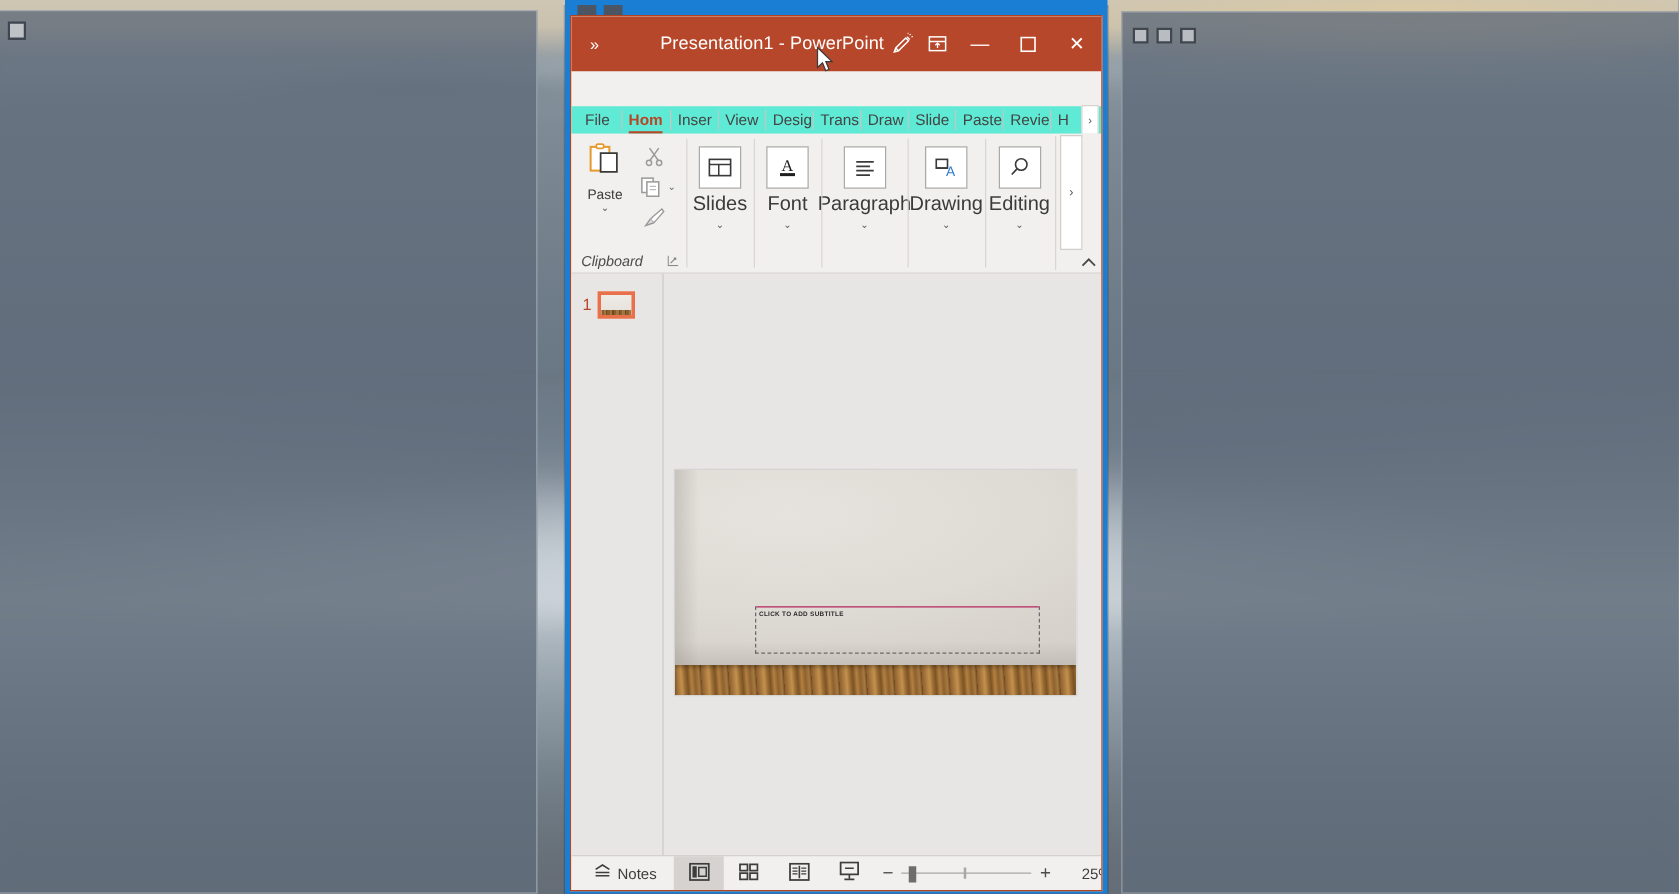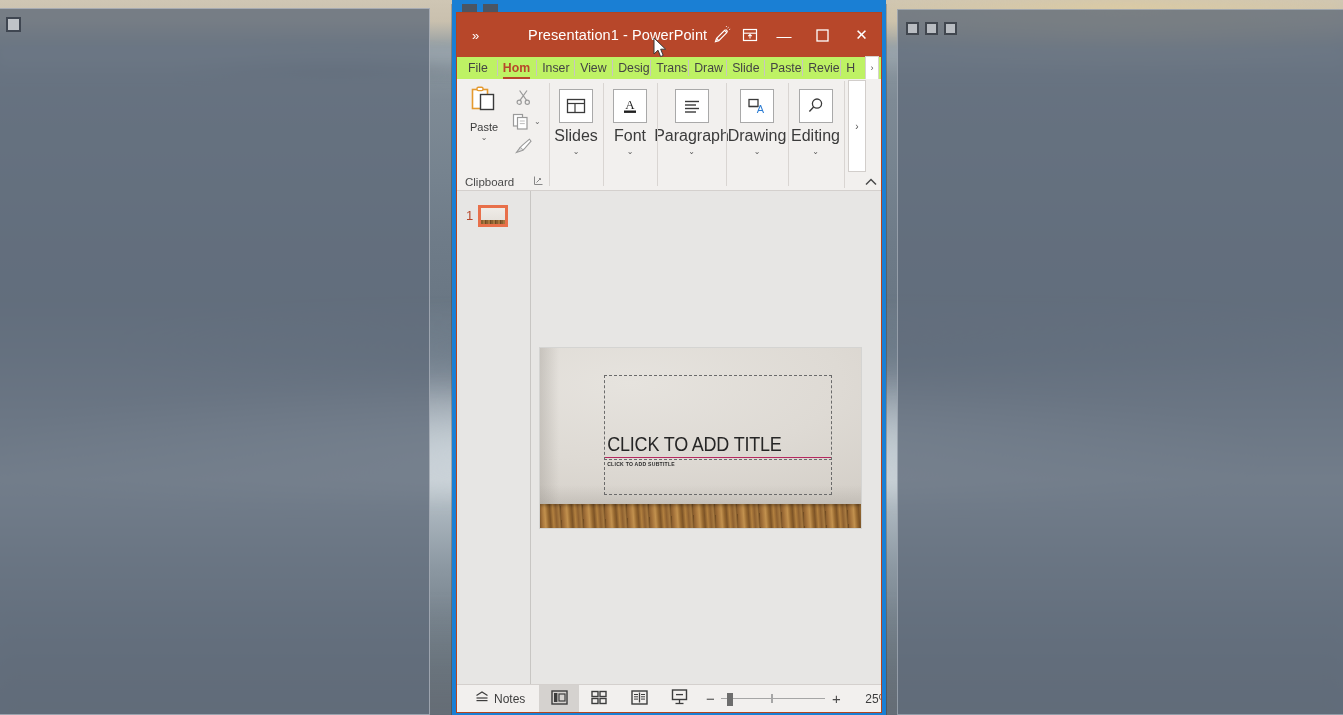--- a/index.html
+++ b/index.html
@@ -120,23 +120,23 @@
   .tb-btn svg, .tb-icon svg { display:block; }
 
   
   #cursor {
     position:absolute; left:196px; top:24px; width:14px; height:22px;
     pointer-events:none; z-index:40;
   }
 
   
   #tabstrip {
-    height:22px; flex:0 0 22px; background:#bef264;
+    height:22px; flex:0 0 22px; background:#5eead4;
     display:flex; align-items:stretch; position:relative;
-    font-size:12.3px; color:#444;
+    font-size:12.3px; color:#444;margin-top:28px;
   }
   .tab {
     padding:0 6px; display:flex; align-items:center; white-space:nowrap;
     overflow:hidden; position:relative;
   }
   .tab + .tab::before {
     content:""; position:absolute; left:0; top:3px; bottom:3px; width:1px;
     background:#c9c5c2;
   }
   .tab.file { padding:0 9px 0 11px; }
@@ -162,21 +162,21 @@
   .rgroup {
     position:relative; display:flex; flex-direction:column;
     align-items:center; justify-content:flex-start;
     padding:4px 0 0 0;
   }
   .rgroup + .rgroup::before {
     content:""; position:absolute; left:0; top:4px; bottom:4px; width:1px; background:#d9d5d2;
   }
   .rgroup-label {
     position:absolute; bottom:2px; left:0; right:0; text-align:center;
-    font-size:11.5px; color:#4a4a4a;
+    font-size:11.5px; color:#4a4a4a;font-style:italic;
   }
   #grp-clipboard { width:92px; }
   #grp-clipboard .rgroup-label { text-align:left; padding-left:8px; }
   #clip-dialog {
     position:absolute; right:6px; bottom:3px; font-size:9px; color:#777;
   }
   .big-btn {
     display:flex; flex-direction:column; align-items:center;
     width:46px; padding-top:2px;
   }
@@ -571,23 +571,20 @@
       </div>
     </div>
 
     <div id="slidearea">
       <div id="slide">
         <div id="slide-wall"></div>
         <div id="slide-wall-shadowL"></div>
         <div id="slide-wall-shadowB"></div>
         <div id="slide-floor"></div>
 
-        <div id="ph-title">
-          <span id="ph-title-text">CLICK TO ADD TITLE</span>
-        </div>
 
         <div id="ph-sub">
           <div id="ph-sub-rule"></div>
           <span id="ph-sub-text">CLICK TO ADD SUBTITLE</span>
         </div>
       </div>
     </div>
   </div>
 
   <div id="statusbar">

